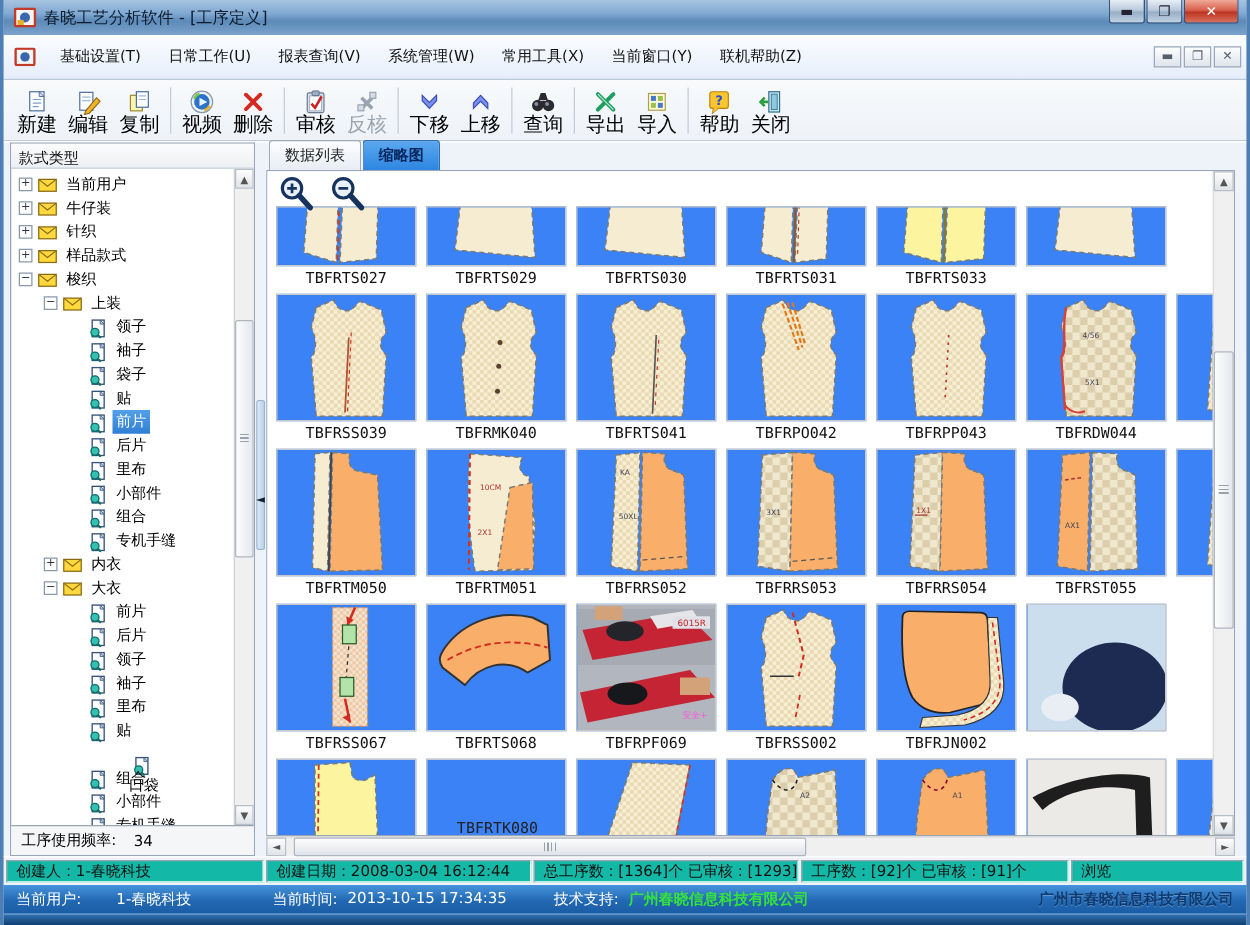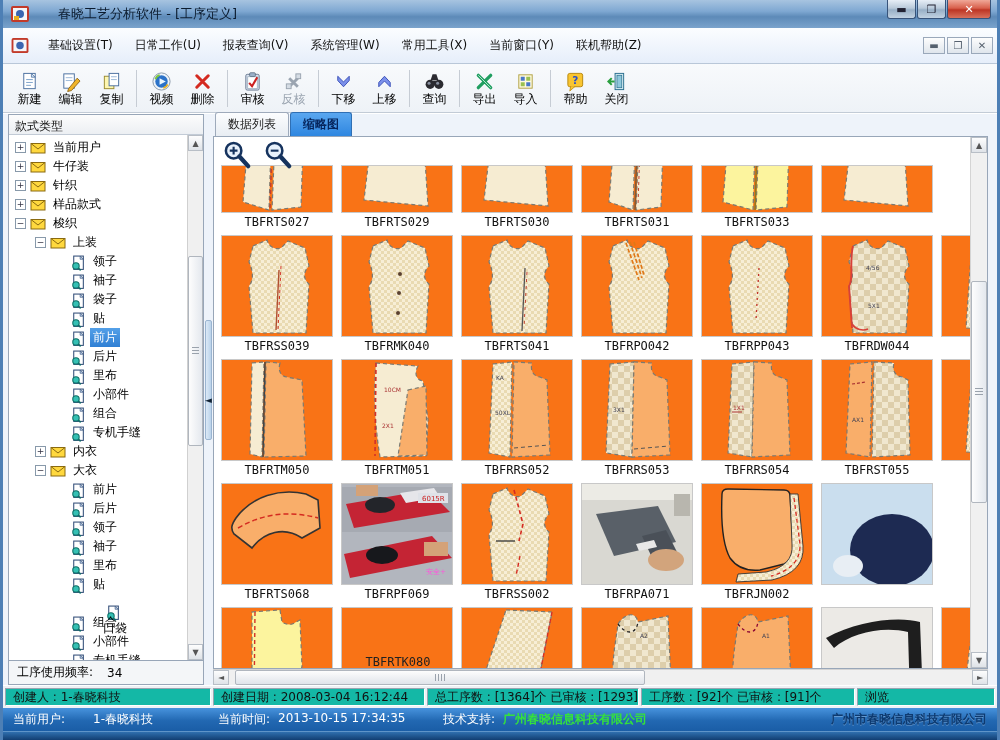--- a/index.html
+++ b/index.html
@@ -1,42 +1,42 @@
 <!DOCTYPE html>
 <html><head>
 <meta charset="utf-8">
 <style>
   * { margin:0; padding:0; box-sizing:border-box; }
   html,body { width:1000px; height:740px; font-family:"DejaVu Sans",sans-serif; font-size:12px; background:#dfe9f5; overflow:hidden; }
   .window { width:1000px; height:740px; display:flex; flex-direction:column; background:#eef3fa;
             border-left:3px solid #4d7fb5; border-right:3px solid #4d7fb5; position:relative; }
   
   .titlebar { height:28px; background:linear-gradient(180deg,#a7c4e0 0%,#7fa8d2 40%,#5d8ab8 60%,#7aa3cc 100%);
-              display:flex; align-items:center; padding:0 6px; color:#0b1b2e;gap:23px; }
+              display:flex; align-items:center; padding:0 6px; color:#0b1b2e; }
   .app-icon { width:18px; height:16px; margin:0 6px 0 2px; }
   .title-text { flex:1; font-size:13px; }
   .win-btns { display:flex; align-items:flex-start; height:100%; }
   .win-btn { width:29px; height:19px; margin-left:1px; border:1px solid #37537a; border-top:none;
              background:linear-gradient(180deg,#e7eef6,#b9c9da 45%,#98afc6 55%,#c2d2e2); color:#223;
              display:flex; align-items:center; justify-content:center; font-size:11px; border-radius:0 0 3px 3px; }
   .win-btn.close { width:44px; background:linear-gradient(180deg,#f0a898,#d8604c 45%,#bd3524 55%,#d8715c); color:#fff; }
   
   .menubar { height:36px; background:linear-gradient(180deg,#fbfdff,#e6eefa); border-bottom:1px solid #b9c7d8;
              display:flex; align-items:center; padding:0 4px; }
   .menubar .mdi-icon { width:18px; height:15px; margin:0 8px 0 4px; }
   .menu-item { padding:2px 11px; color:#111; }
   .menu-spacer { flex:1; }
   .mdi-btn { width:22px; height:17px; border:1px solid #9aa8ba; background:linear-gradient(180deg,#fdfdfd,#dfe5ec);
              color:#55606e; font-size:10px; display:flex; align-items:center; justify-content:center; margin-left:2px; }
   
   .toolbar { height:49px; background:linear-gradient(180deg,#f8fafc,#eef2f7); border-bottom:1px solid #c2cbd6;
              display:flex; align-items:stretch; padding:2px 2px 1px 6px; }
   .tbtn { width:41px; display:flex; flex-direction:column; align-items:center; justify-content:center; gap:1px; color:#00227a; }
   .tbtn svg { width:21px; height:21px; }
-  .tbtn .tlbl { font-size:12px; line-height:13px; color:#000; }
+  .tbtn .tlbl { font-size:16px; line-height:13px; color:#000; }
   .tbtn.disabled .tlbl { color:#9aa4b0; }
   .tsep { width:1px; background:#c6ccd4; margin:4px 4px; }
   
   .main { flex:1; display:flex; min-height:0; background:#eef3fa; padding-right:9px; border-top:1px solid #fff; }
   
   .tree-panel { width:196px; border:1px solid #98a6b8; background:#fff; display:flex; flex-direction:column; margin-left:5px; }
   .tree-header { height:20px; background:linear-gradient(180deg,#fcfcfc,#eceff3); border-bottom:1px solid #c2cbd6;
                  padding:3px 6px; color:#111; }
   .tree-body { flex:1; position:relative; overflow:hidden; display:flex; }
   .tree-rows { flex:1; padding-top:3px; overflow:hidden; }
@@ -66,21 +66,21 @@
          border-radius:3px 3px 0 0; color:#222; }
   .tab.active { background:linear-gradient(180deg,#5aa7f0,#2e86e0); color:#06255c; font-weight:bold; border-color:#2f6fb4; }
   .grid-wrap { flex:1; border:1px solid #98a6b8; background:#fff; display:flex; min-height:0; }
   .grid-viewport { flex:1; position:relative; overflow:hidden; background:#fff; }
   .zoom-tools { position:absolute; left:8px; top:3px; z-index:3; display:flex; gap:10px; }
   .zoom-tools svg { width:31px; height:31px; }
   .grid-content { position:absolute; left:7px; top:0; }
   .g-row { display:flex; gap:8px; margin-bottom:6px; }
   .g-row.first { margin-top:28px; }
   .g-cell { width:112px; flex:none; }
-  .g-img { width:112px; height:102px; border:1px solid #c8c8c8; background:#f97316; overflow:hidden; }
+  .g-img { width:112px; height:102px; border:1px solid #c8c8c8; background:#3b82f6; overflow:hidden; }
   .g-row.first .g-img { height:48px; }
   .g-row.first .g-img svg { margin-top:-54px; }
   .g-lbl { height:16px; text-align:center; font-family:"DejaVu Sans Mono",monospace; font-size:12px; color:#111; padding-top:2px; }
   .v-scroll { width:17px; background:#f0f0f0; border-left:1px solid #d4d4d4; display:flex; flex-direction:column; }
   .v-thumb { margin-top:128px; height:222px; background:linear-gradient(90deg,#fdfdfd,#e4e8ee); border:1px solid #b0b6be; border-radius:2px; position:relative; }
   .h-scroll { height:16px; background:#f0f0f0; border-top:1px solid #d4d4d4; display:flex; }
   .h-arrow { width:16px; height:100%; background:linear-gradient(180deg,#fdfdfd,#dfe3e8); border:1px solid #b8bec6;
              color:#555; font-size:8px; display:flex; align-items:center; justify-content:center; }
   .h-thumb { margin-left:6px; width:410px; background:linear-gradient(180deg,#fdfdfd,#e0e4ea); border:1px solid #b0b6be; border-radius:2px; position:relative; }
   .h-grip { position:absolute; top:3px; bottom:3px; left:50%; margin-left:-5px; width:10px;
@@ -759,20 +759,33 @@
                 <div class="g-cell">
                   <div class="g-img"><svg viewBox="0 0 112 102" width="112" height="102">
                       <polygon points="30,4 86,2 88,96 24,92" fill="url(#chk)" stroke="#7a7a72" stroke-dasharray="4 3" stroke-width="1.2"></polygon>
                     </svg></div>
                   <div class="g-lbl"></div>
                 </div>
               </div>
               <div class="g-row">
                 <div class="g-cell">
                   <div class="g-img"><svg viewBox="0 0 112 102" width="112" height="102">
+                      <rect x="44" y="2" width="28" height="95" fill="url(#chkp)" stroke="#c89060" stroke-dasharray="3 3"></rect>
+                      <path d="M62,2 L56,16" stroke="#d42a20" stroke-width="2" fill="none"></path>
+                      <polygon points="56,16 55,9 61,12" fill="#d42a20"></polygon>
+                      <rect x="52" y="16" width="11" height="15" fill="#b2e4aa" stroke="#2a5a2a"></rect>
+                      <path d="M57,33 L55,58" stroke="#333" stroke-width="1" stroke-dasharray="3 3" fill="none"></path>
+                      <rect x="50" y="58" width="11" height="15" fill="#b2e4aa" stroke="#2a5a2a"></rect>
+                      <path d="M54,75 L58,94" stroke="#d42a20" stroke-width="2" fill="none"></path>
+                      <polygon points="58,94 52,90 58,87" fill="#d42a20"></polygon>
+                    </svg></div>
+                  <div class="g-lbl">TBFRSS067</div>
+                </div>
+                <div class="g-cell">
+                  <div class="g-img"><svg viewBox="0 0 112 102" width="112" height="102">
                       <path d="M14,34 C30,12 58,4 84,10 L96,16 L98,44 L80,54 C62,42 42,48 30,64 L12,50 C8,44 10,40 14,34 Z" fill="#f9ae6a" stroke="#333" stroke-width="1.6"></path>
                       <path d="M16,44 C40,30 66,26 96,34" fill="none" stroke="#d42a20" stroke-dasharray="5 3" stroke-width="1.5"></path>
                     </svg></div>
                   <div class="g-lbl">TBFRTS068</div>
                 </div>
                 <div class="g-cell">
                   <div class="g-img"><svg viewBox="0 0 112 102" width="112" height="102">
                       <rect width="112" height="102" fill="#b2b6be"></rect>
                       <rect y="3" width="112" height="45" fill="#a6aab2"></rect>
                       <rect x="14" y="1" width="22" height="11" fill="#d4a278"></rect>
@@ -789,32 +802,20 @@
                   <div class="g-lbl">TBFRPF069</div>
                 </div>
                 <div class="g-cell">
                   <div class="g-img"><svg viewBox="0 0 112 102" width="112" height="102">
                       <path d="M31,10 L45,4 C47,11 53,14 59,12 L66,5 L83,12 L87,30 C81,36 81,43 87,48 L84,97 L31,97 L27,50 C32,44 31,34 27,26 Z" fill="url(#chk)" stroke="#7a7a72" stroke-dasharray="4 3" stroke-width="1.2"></path>
                       <path d="M52,6 L61,40 L57,57" fill="none" stroke="#d42a20" stroke-dasharray="4 3" stroke-width="1.6"></path>
                       <path d="M34,57 L53,57" fill="none" stroke="#333" stroke-width="1.3"></path>
                       <path d="M58,72 L54,92" fill="none" stroke="#d42a20" stroke-dasharray="4 3" stroke-width="1.4"></path>
                     </svg></div>
                   <div class="g-lbl">TBFRSS002</div>
-                </div>
-                <div class="g-cell">
-                  <div class="g-img"><svg viewBox="0 0 112 102" width="112" height="102">
-                      <rect width="112" height="102" fill="#d9d8d2"></rect>
-                      <rect width="112" height="16" fill="#ecebe5"></rect>
-                      <polygon points="14,30 76,22 94,58 32,72" fill="#596068"></polygon>
-                      <polygon points="60,52 84,46 96,70 72,78" fill="#4a5058"></polygon>
-                      <polygon points="54,60 72,56 75,63 57,67" fill="#e8e8e8"></polygon>
-                      <ellipse cx="84" cy="76" rx="18" ry="11" fill="#d2a47c"></ellipse>
-                      <rect x="92" y="10" width="16" height="22" fill="#b8b6ae"></rect>
-                    </svg></div>
-                  <div class="g-lbl">TBFRPA071</div>
                 </div>
                 <div class="g-cell">
                   <div class="g-img"><svg viewBox="0 0 112 102" width="112" height="102">
                       <path d="M20,10 Q18,56 28,74 Q38,88 58,86 L82,80 Q92,76 91,62 L88,12 Q88,6 82,6 L26,5 Q20,5 20,10 Z" fill="#f9ae6a" stroke="#222" stroke-width="1.4"></path>
                       <path d="M88,10 L96,10 L101,62 Q103,88 70,96 L34,98 L36,90 L64,88 Q92,82 90,60 Z" fill="url(#chk)" stroke="#333" stroke-width=".9"></path>
                       <path d="M92,14 L98,60 Q99,84 69,92" fill="none" stroke="#d42a20" stroke-dasharray="4 3" stroke-width="1.3"></path>
                     </svg></div>
                   <div class="g-lbl">TBFRJN002</div>
                 </div>
                 <div class="g-cell">

